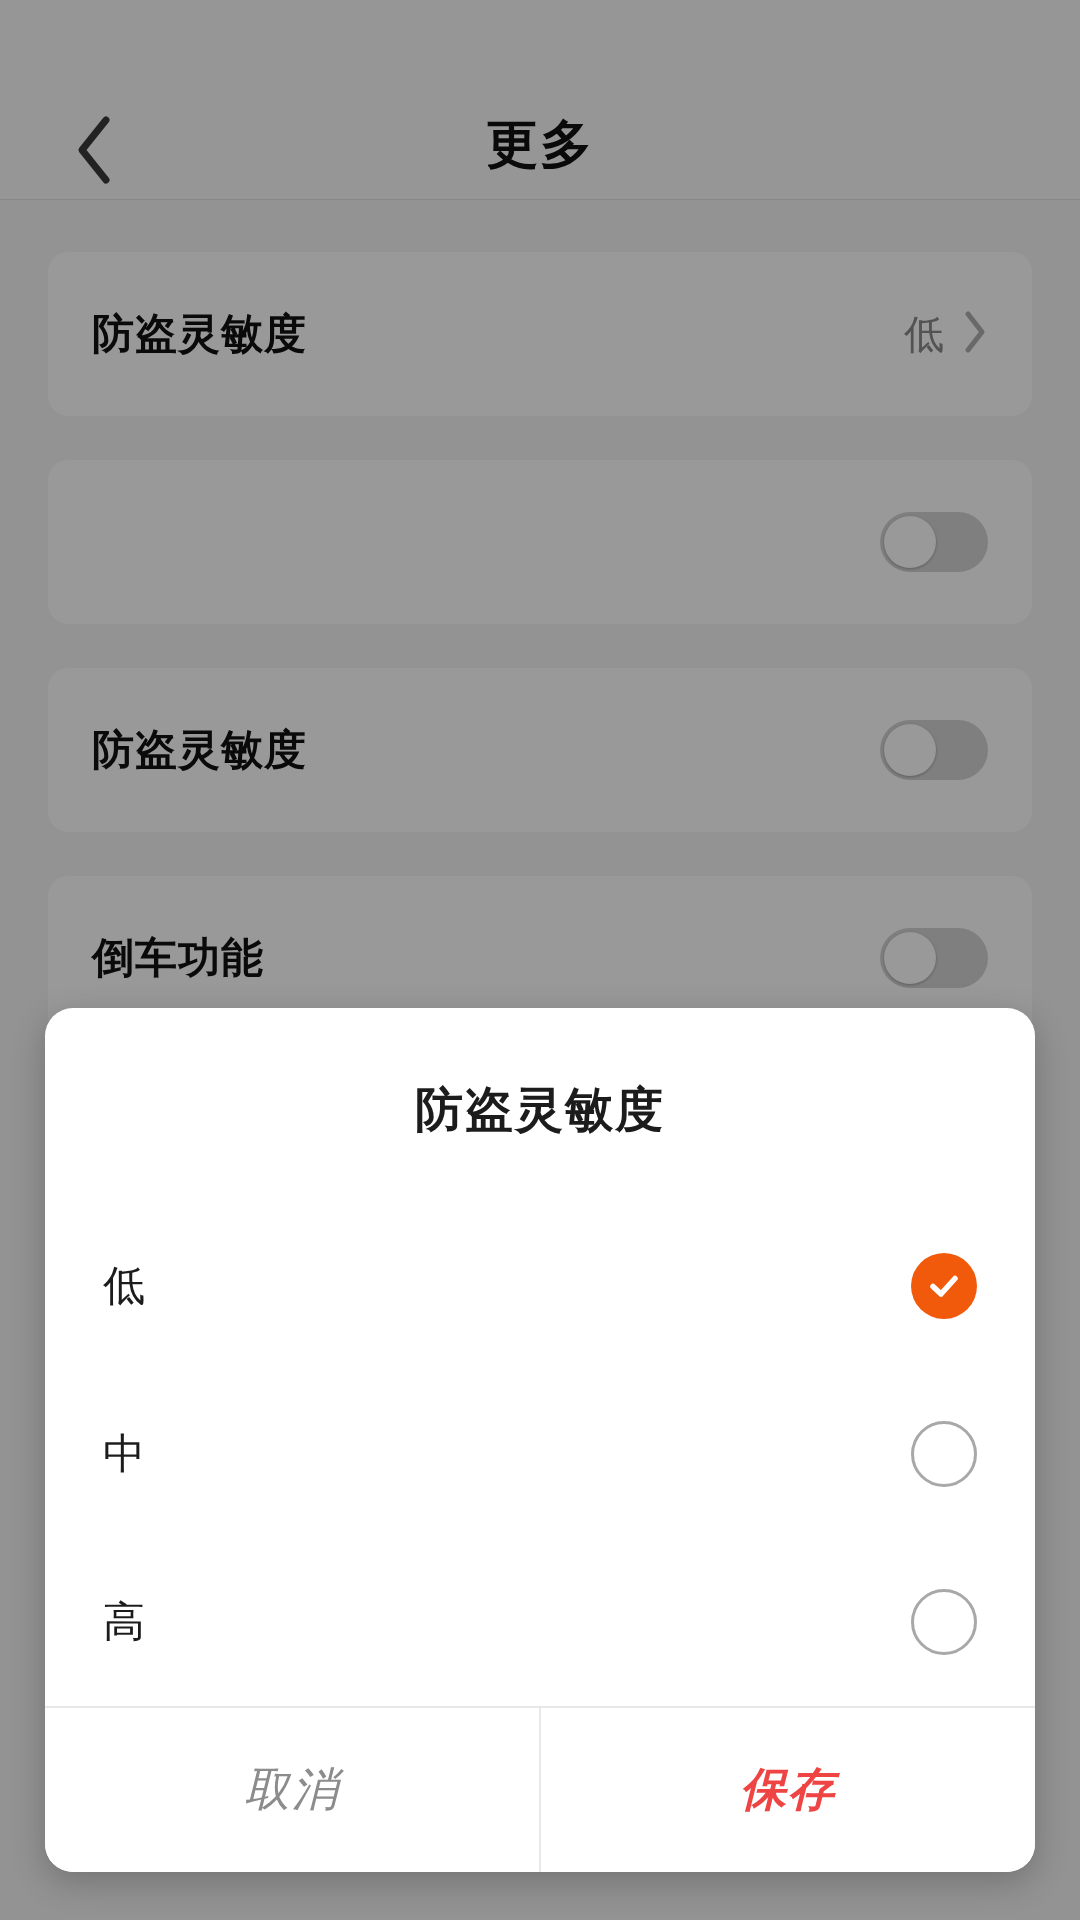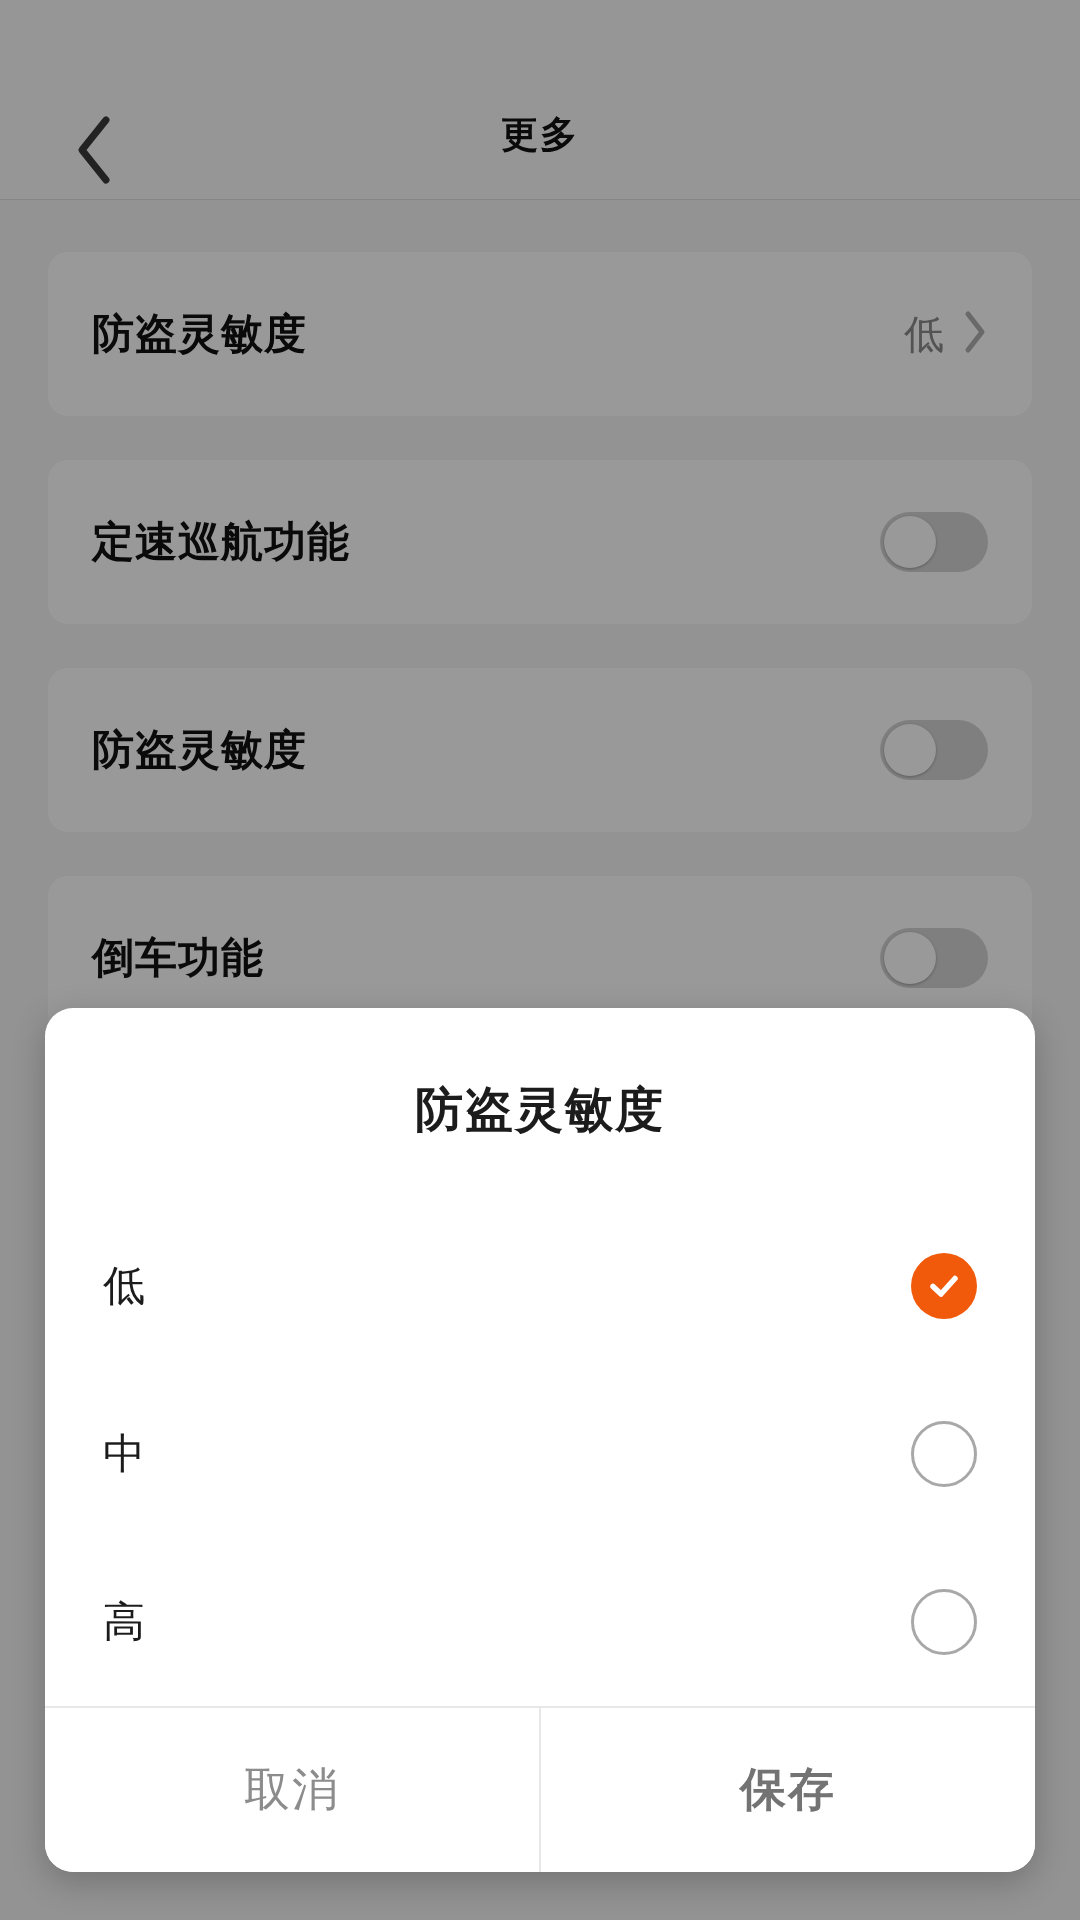--- a/index.html
+++ b/index.html
@@ -41,21 +41,21 @@
     justify-content: center;
   }
   #back-button svg { display: block; }
 
   #nav-title {
     position: absolute;
     left: 0;
     right: 0;
     top: 110px;
     text-align: center;
-    font-size: 37px;
+    font-size: 52px;
     font-weight: 700;
     color: #111;
     letter-spacing: 2px;
   }
 
   #list {
     padding: 0 48px;
     padding-top: 52px;
   }
 
@@ -180,40 +180,41 @@
     border-color: transparent;
     background: #f15a0b;
   }
   .radio .check { display: none; }
   .radio.selected .check { display: block; }
 
   #dialog-actions {
     height: 170px;
     display: flex;
     border-top: 2px solid #e8e8e8;
+    font-style: italic;
   }
 
   .dialog-btn {
     flex: 1;
     display: flex;
     align-items: center;
     justify-content: center;
     font-size: 46px;
     letter-spacing: 2px;
     background: #ffffff;
   }
 
   #cancel-button {
     color: #8c8c8c;
     font-weight: 400;
     border-right: 2px solid #e8e8e8;
   }
 
   #save-button {
-    color: #737373;
+    color: #ef4444;
     font-weight: 700;
   }
 </style>
 </head>
 <body>
 
 <div id="page">
 
   <div id="nav-bar">
     <div id="back-button">
@@ -234,21 +235,20 @@
         <span class="row-value">低</span>
         <span class="chevron-right">
           <svg width="26" height="44" viewBox="0 0 26 44" fill="none">
             <path d="M6 4 L20 22 L6 40" stroke="#b0b0b0" stroke-width="5" stroke-linecap="round" stroke-linejoin="round"></path>
           </svg>
         </span>
       </span>
     </div>
 
     <div class="row">
-      <span class="row-label">定速巡航功能</span>
       <span class="row-right">
         <span class="toggle">
             <span class="knob"></span>
           </span>
       </span>
     </div>
 
     <div class="row">
       <span class="row-label">防盗灵敏度</span>
       <span class="row-right">

